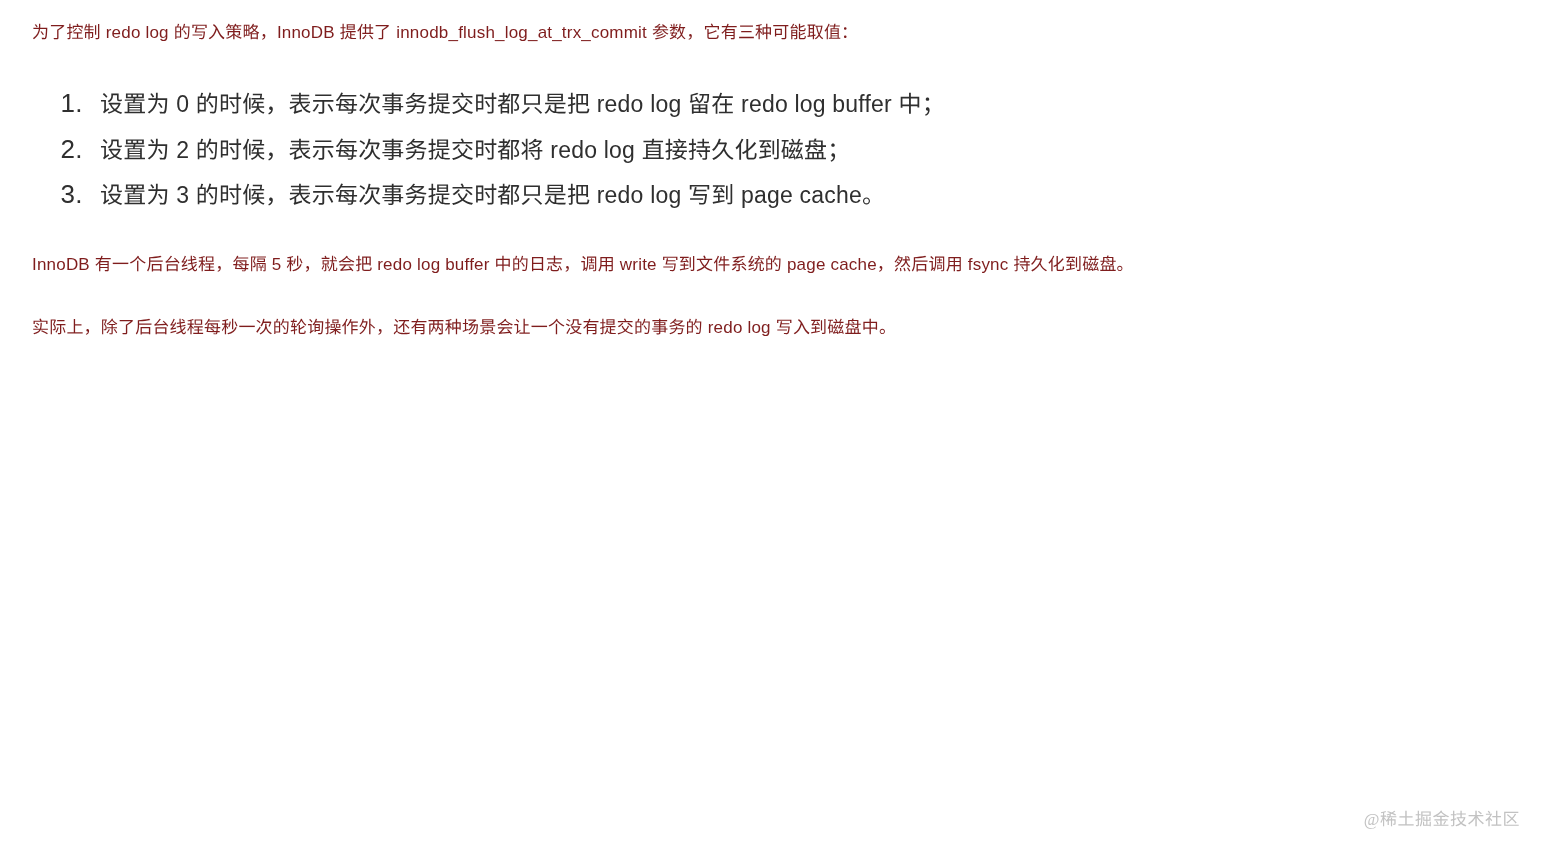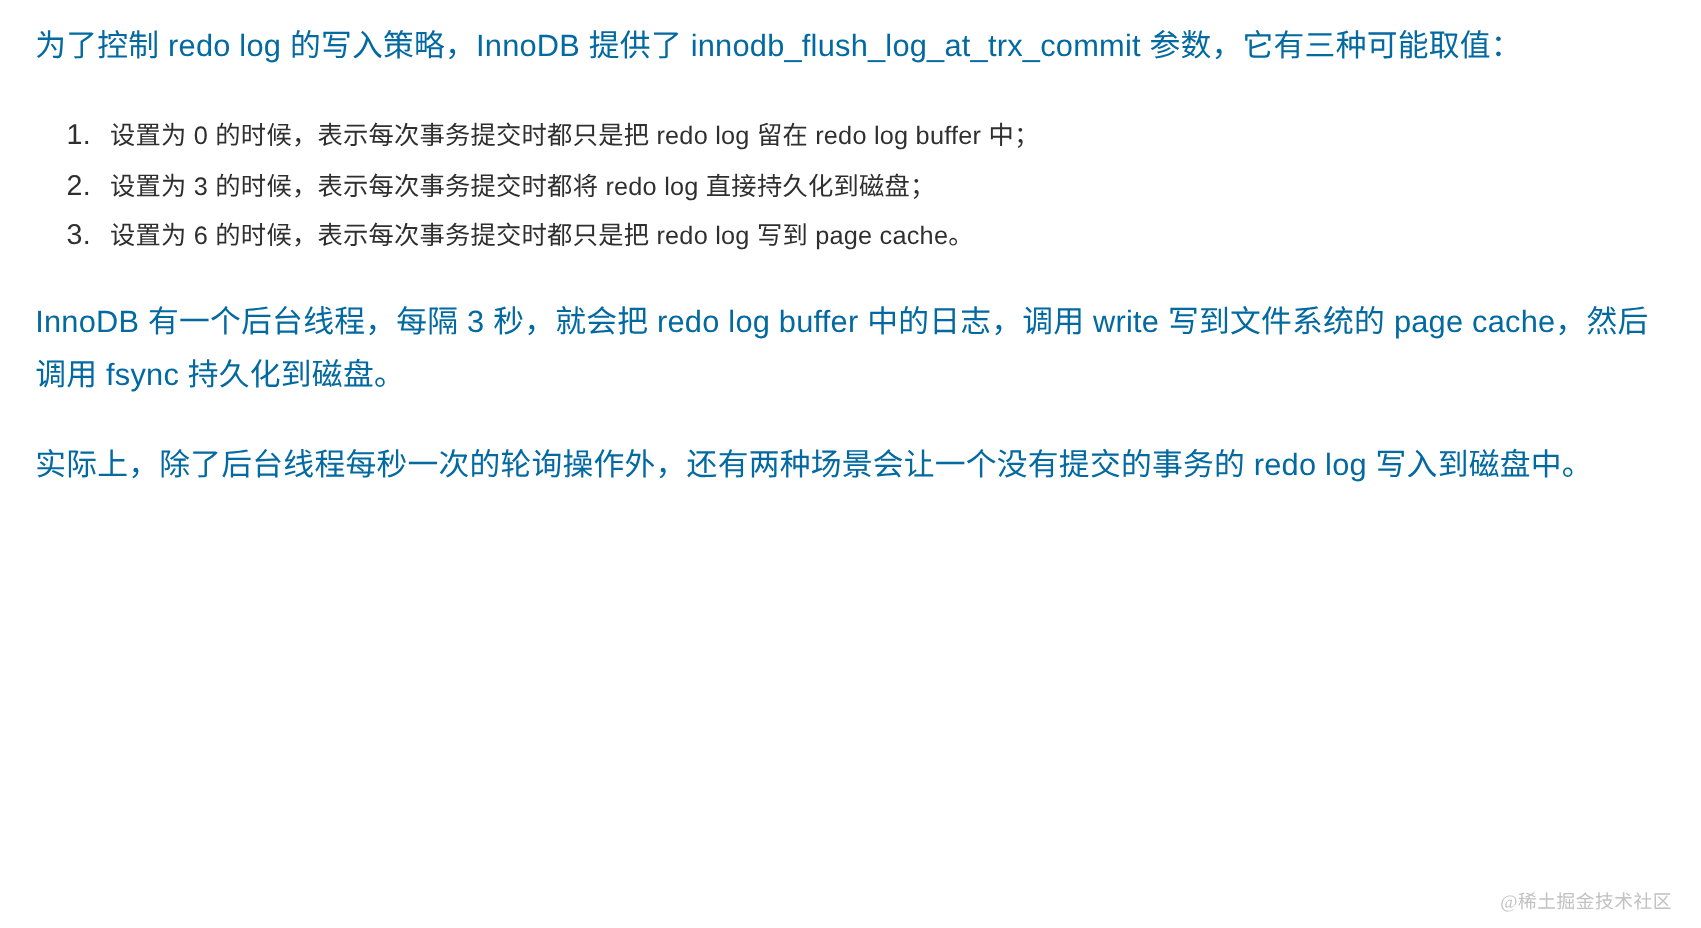--- a/index.html
+++ b/index.html
@@ -13,25 +13,25 @@
     font-family: "Liberation Sans", "DejaVu Sans", sans-serif;
     color: #2b2b2b;
     position: relative;
     overflow: hidden;
   }
   .article {
     padding: 18px 46px 0 32px;
     box-sizing: border-box;
   }
   p.para {
-    font-size: 28px;
+    font-size: 17px;
     line-height: 1.72;
     margin: 0 0 34px 0;
     letter-spacing: 0.2px;
-    color: #0369a1;
+    color: #7f1d1d;
     font-weight: 400;
   }
   p.para.tight {
     margin-bottom: 30px;
   }
   ol.steps {
     margin: 0 0 34px 0;
     padding-left: 58px;
     font-size: 23px;
     line-height: 1.72;
@@ -57,24 +57,24 @@
 </style>
 </head>
 <body>
 
 <div class="article">
 
   <p class="para">为了控制 redo log 的写入策略，InnoDB 提供了 innodb_flush_log_at_trx_commit 参数，它有三种可能取值：</p>
 
   <ol class="steps">
     <li>设置为 0 的时候，表示每次事务提交时都只是把 redo log 留在 redo log buffer 中；</li>
-    <li>设置为 3 的时候，表示每次事务提交时都将 redo log 直接持久化到磁盘；</li>
-    <li>设置为 6 的时候，表示每次事务提交时都只是把 redo log 写到 page cache。</li>
+    <li>设置为 2 的时候，表示每次事务提交时都将 redo log 直接持久化到磁盘；</li>
+    <li>设置为 3 的时候，表示每次事务提交时都只是把 redo log 写到 page cache。</li>
   </ol>
 
-  <p class="para">InnoDB 有一个后台线程，每隔 3 秒，就会把 redo log buffer 中的日志，调用 write 写到文件系统的 page cache，然后调用 fsync 持久化到磁盘。</p>
+  <p class="para">InnoDB 有一个后台线程，每隔 5 秒，就会把 redo log buffer 中的日志，调用 write 写到文件系统的 page cache，然后调用 fsync 持久化到磁盘。</p>
 
 
   <p class="para tight">实际上，除了后台线程每秒一次的轮询操作外，还有两种场景会让一个没有提交的事务的 redo log 写入到磁盘中。</p>
 
 </div>
 
 <div class="watermark">@稀土掘金技术社区</div>
 
 </body></html>

